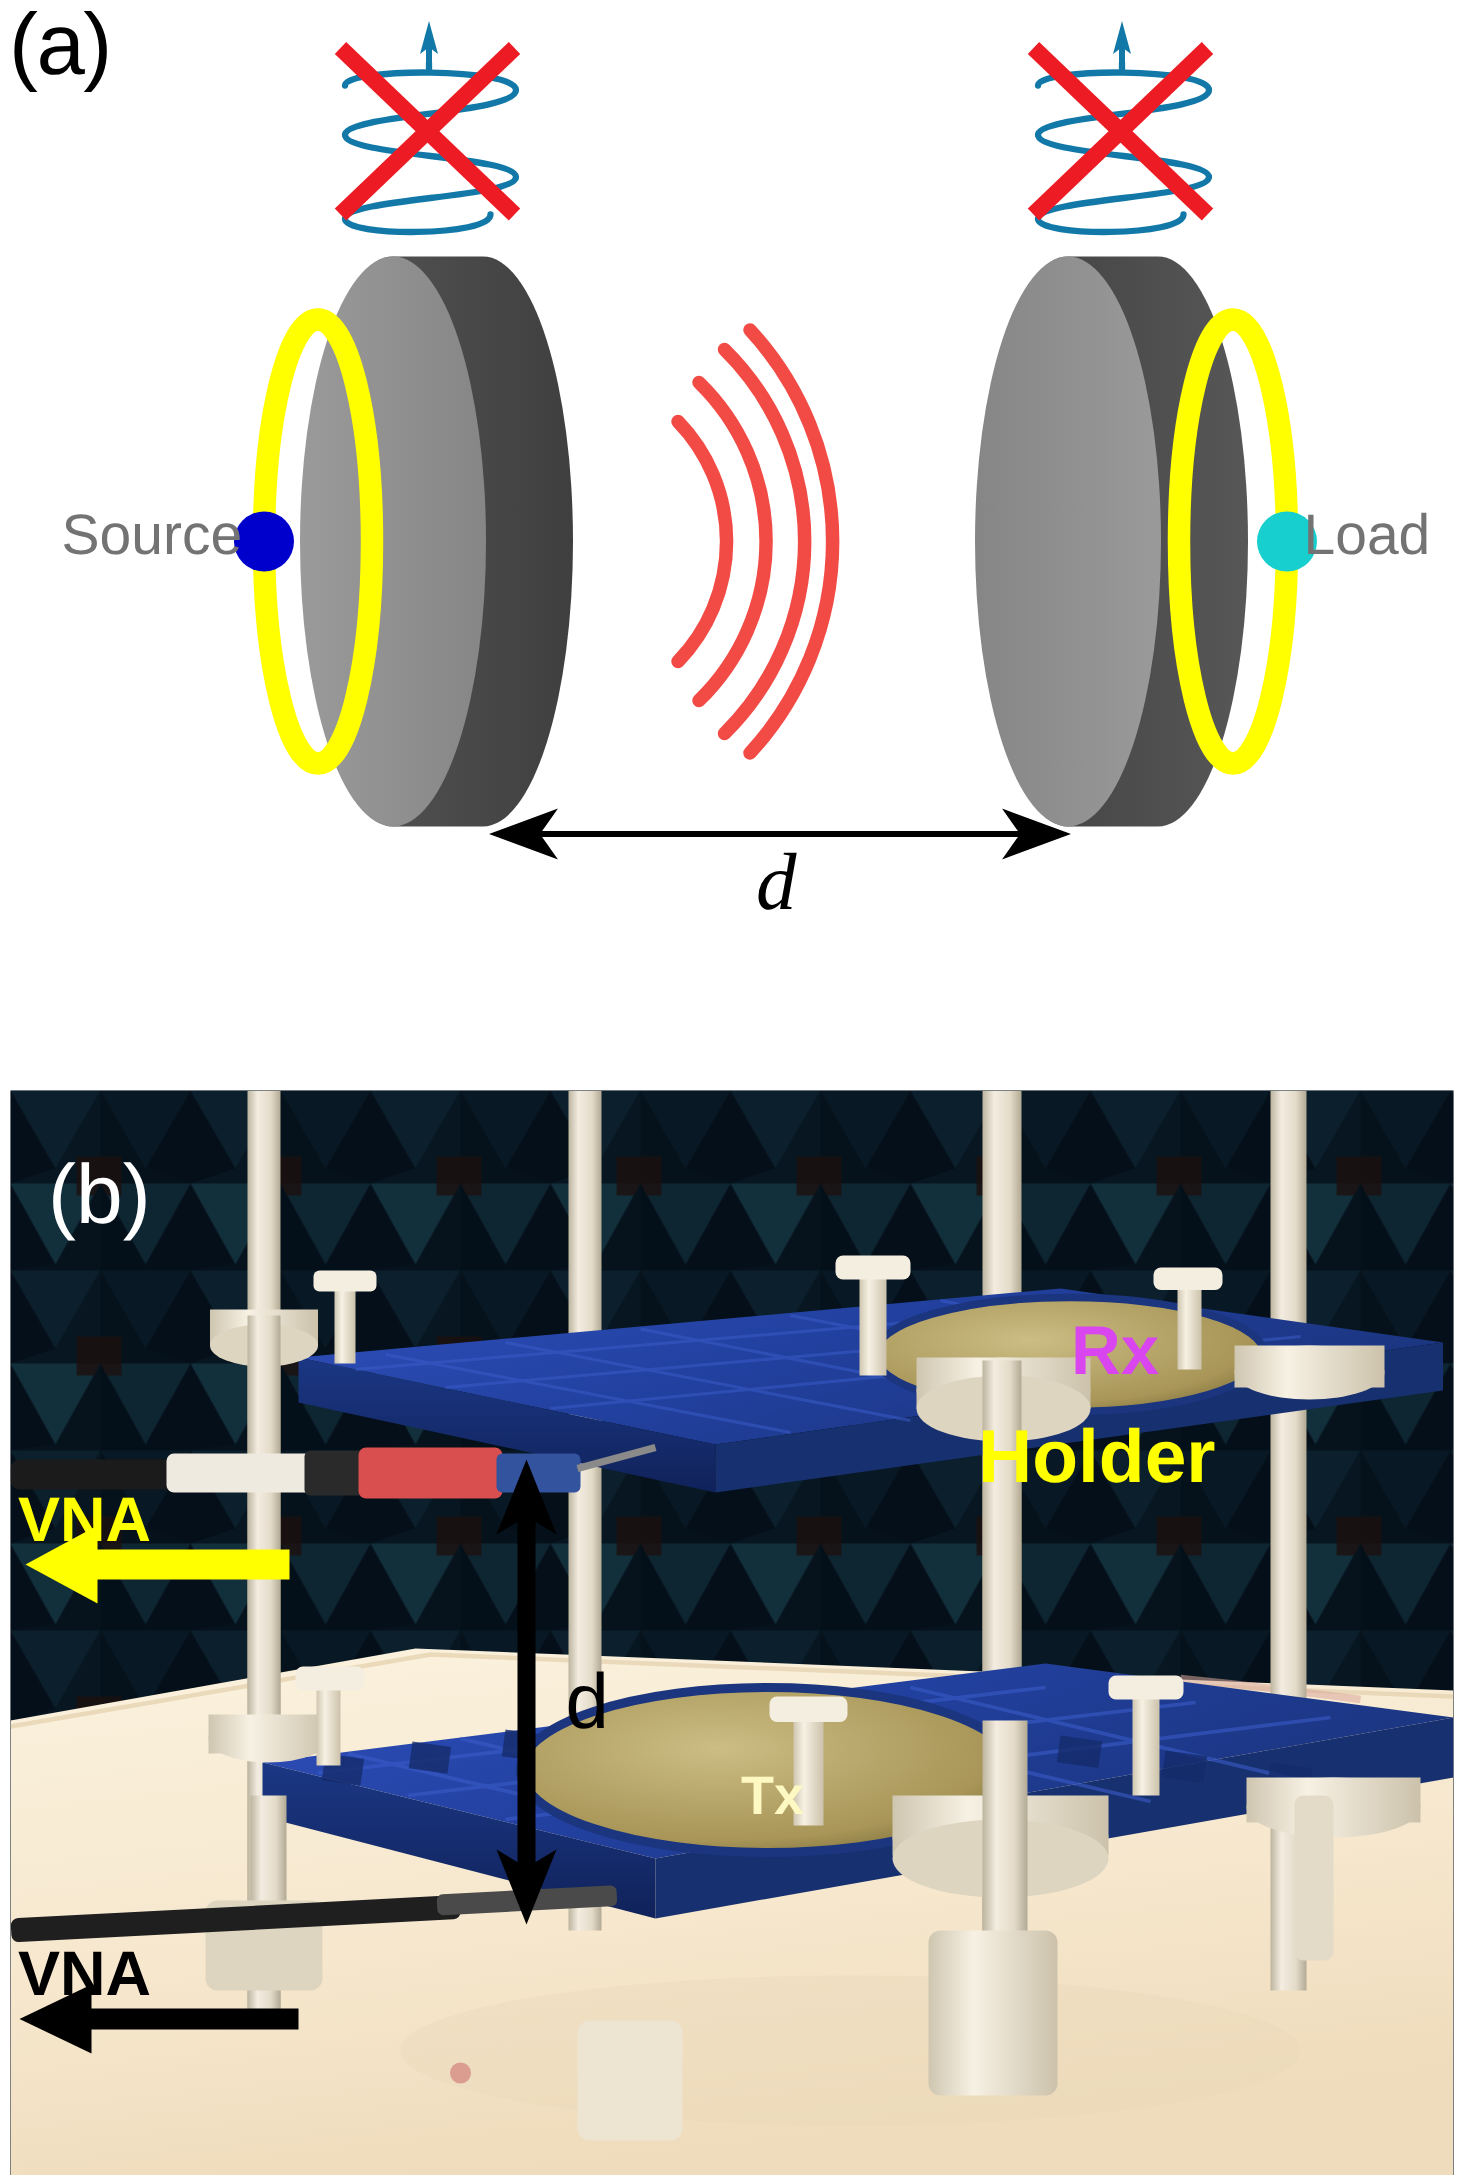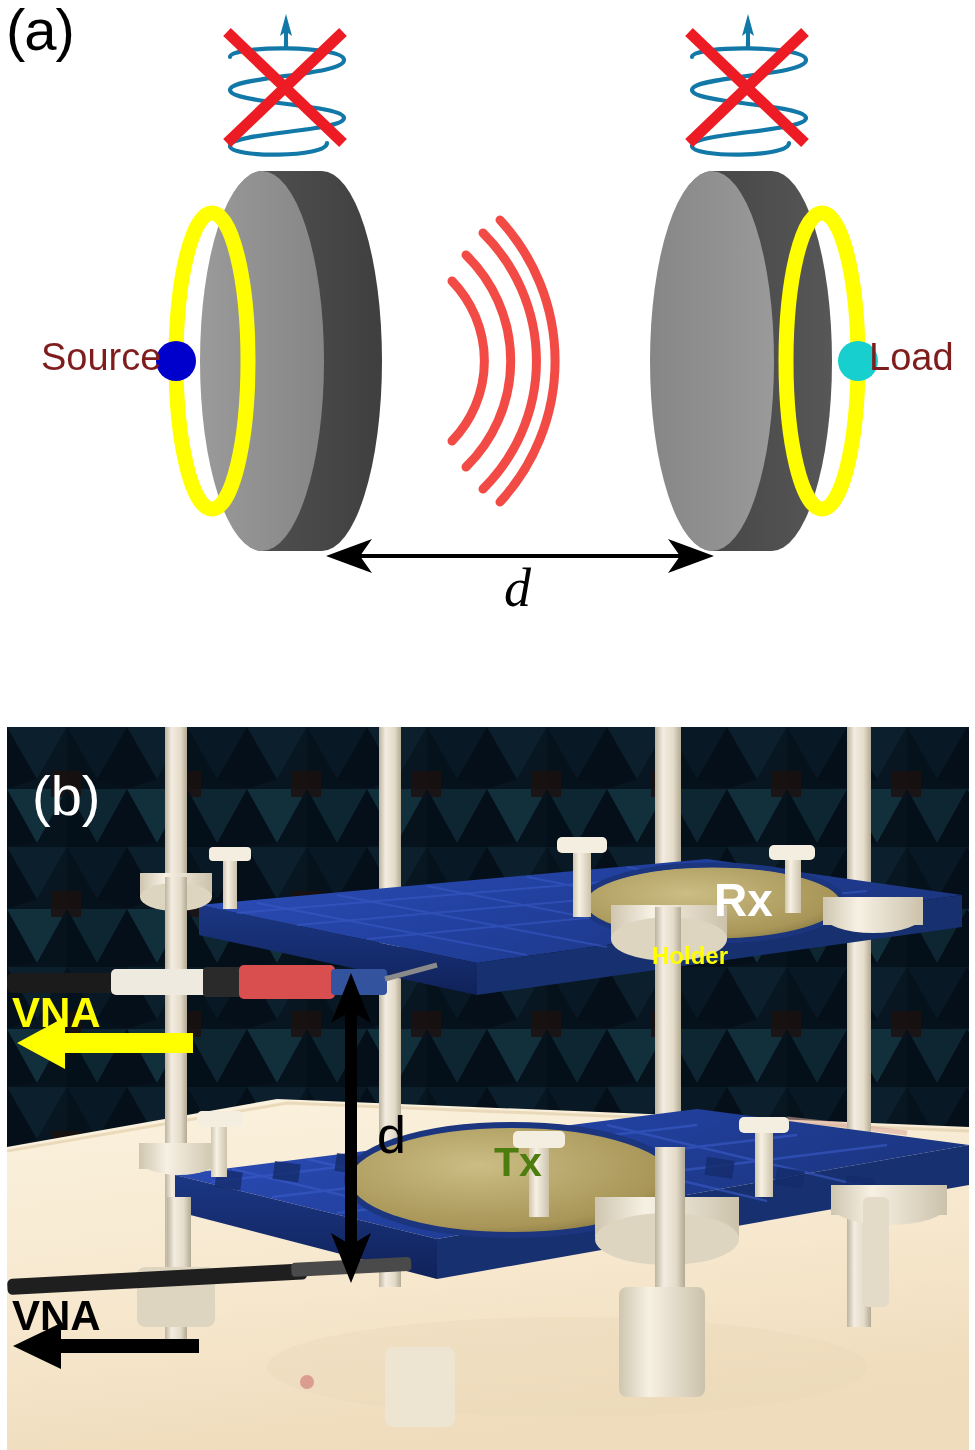--- a/index.html
+++ b/index.html
@@ -34,21 +34,21 @@
   .svg-layer {
     position: absolute;
     left: 0; top: 0;
     width: 975px; height: 690px;
   }
 
   .txt-source, .txt-load {
     position: absolute;
     font-family: "Liberation Sans", sans-serif;
     font-size: 38px;
-    color: #7f1d1d;
+    color: #737373;
     white-space: nowrap;
   }
   .txt-source { left: 41px; top: 336px; }
   .txt-load   { left: 869px; top: 336px; }
 
   .txt-d {
     position: absolute;
     left: 504px; top: 557px;
     font-family: "Liberation Serif", serif;
     font-style: italic;
@@ -78,23 +78,23 @@
     letter-spacing: 0px;
     z-index: 60;
   }
   .ann {
     position: absolute;
     font-family: "Liberation Sans", sans-serif;
     font-weight: bold;
     z-index: 60;
     white-space: nowrap;
   }
-  .ann-rx     { left: 707px; top: 146px; font-size: 46px; color: #ffffff; }
-  .ann-holder { left: 645px; top: 215px; font-size: 24px; color: #ffff00; }
-  .ann-tx     { left: 487px; top: 412px; font-size: 41px; color: #4d7c0f; }
+  .ann-rx     { left: 707px; top: 146px; font-size: 46px; color: #d946ef; }
+  .ann-holder { left: 645px; top: 215px; font-size: 50px; color: #ffff00; }
+  .ann-tx     { left: 487px; top: 449px; font-size: 36px; color: #fef9c3; }
   .ann-vna1   { left: 5px;  top: 262px; font-size: 42px; color: #ffff00; }
   .ann-vna2   { left: 5px;  top: 565px; font-size: 42px; color: #000000; }
   .ann-d      { left: 370px; top: 378px; font-size: 52px; color: #000000; font-weight: normal; }
 </style>
 </head>
 <body>
 
 <div id="panel-a">
 
   <div class="panel-label-a">(a)</div>

